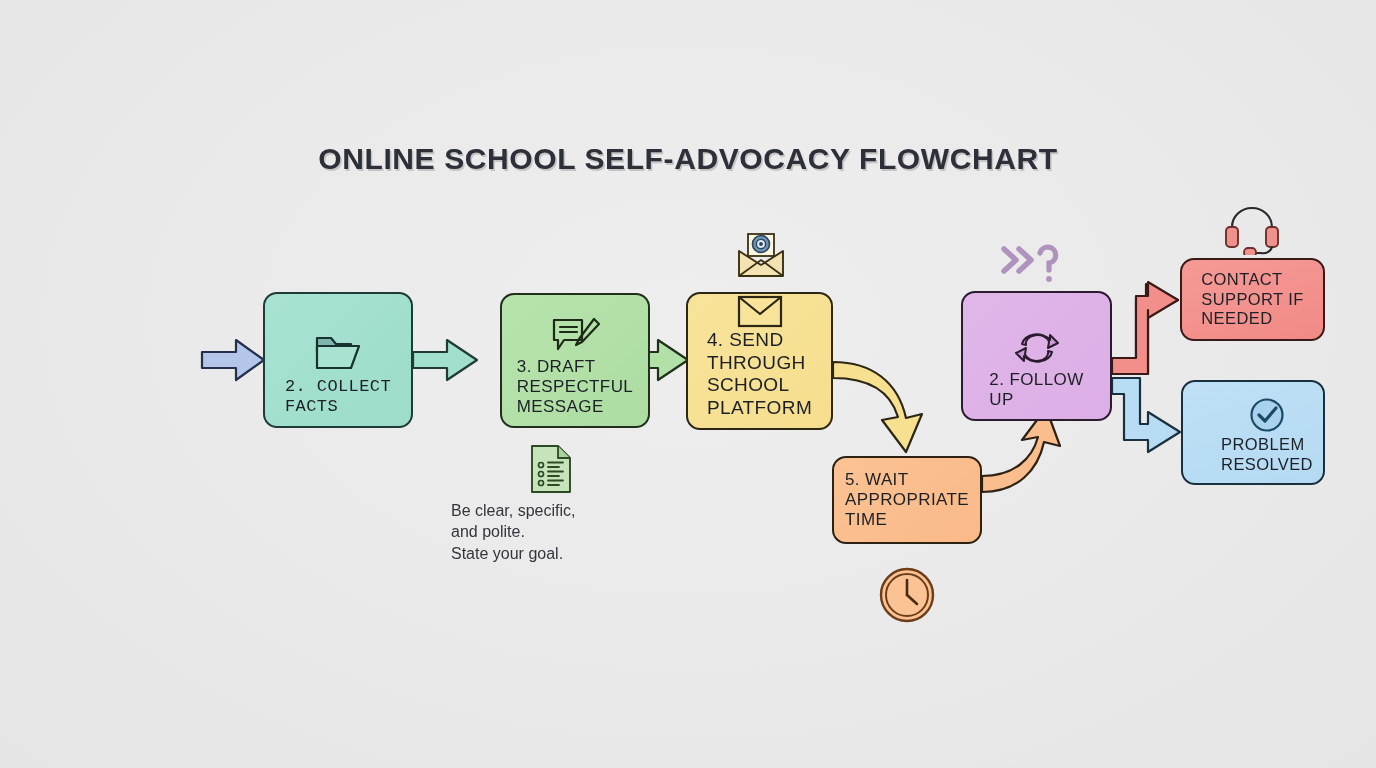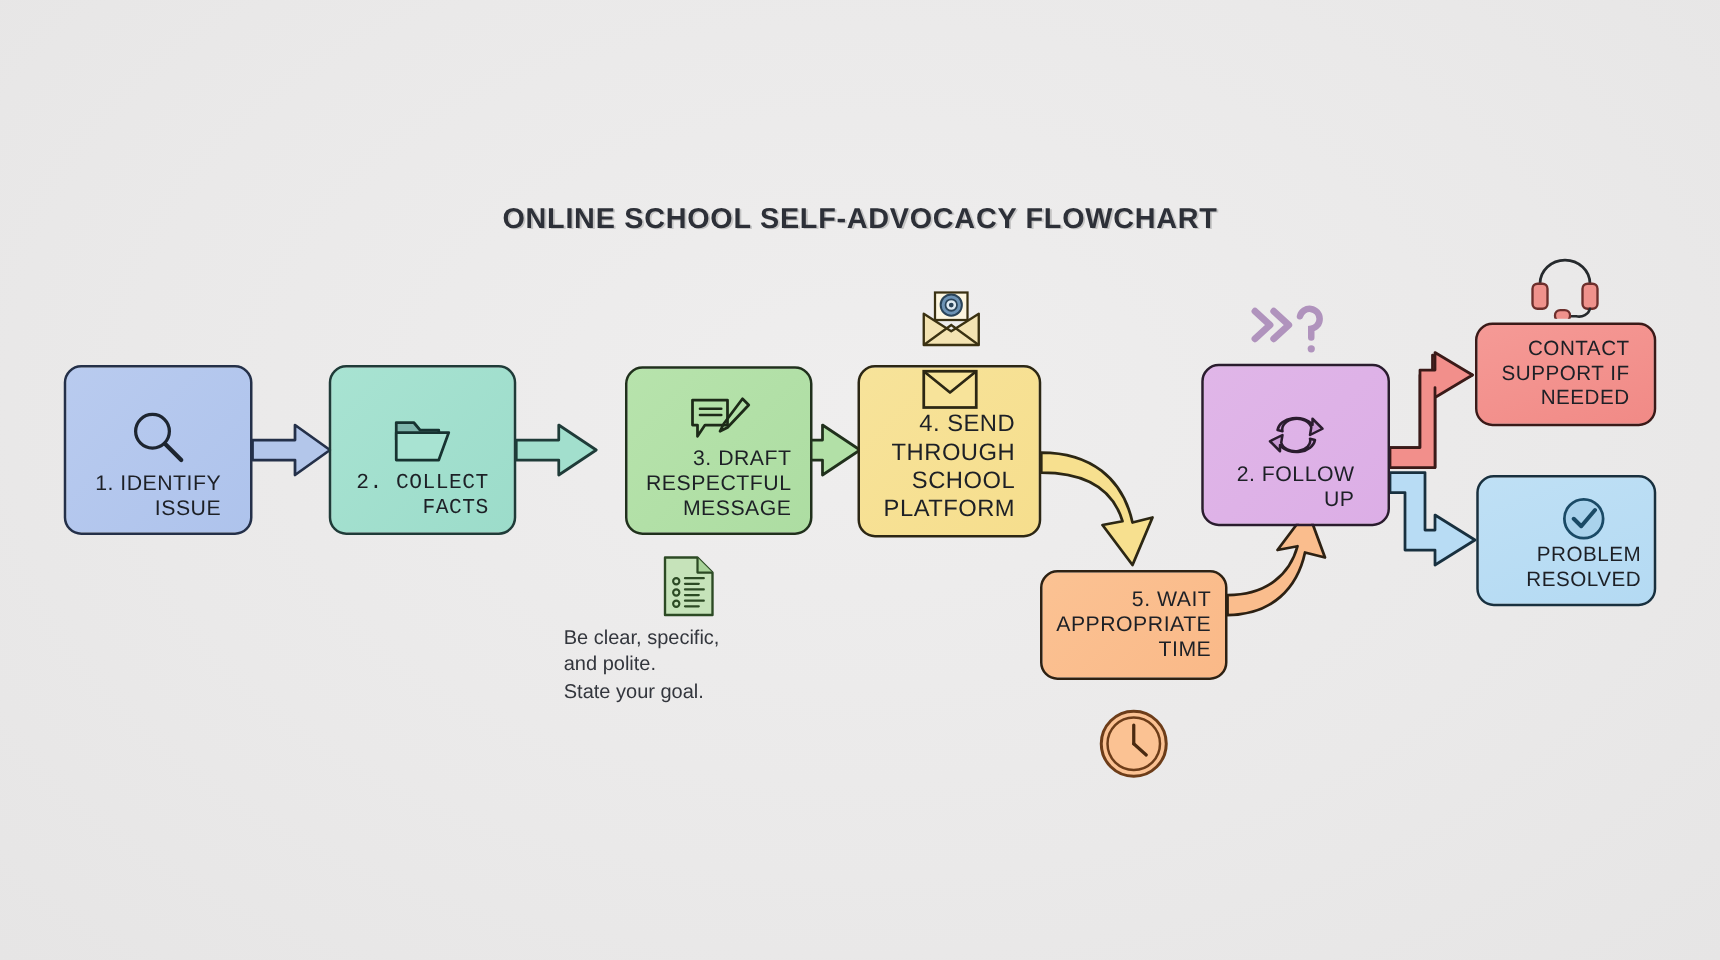--- a/index.html
+++ b/index.html
@@ -28,21 +28,21 @@
   }
   .node {
     position: absolute;
     box-sizing: border-box;
     display: flex;
     flex-direction: column;
     align-items: center;
     justify-content: flex-end;
     border: 2.2px solid #20232b;
     border-radius: 14px;
-    text-align: right;
+    text-align: left;
     color: #1d2026;
     letter-spacing: 0.4px;
     z-index: 3;
   }
   .node .node-label {
     font-size: 17px;
     line-height: 1.18;
     font-weight: 400;
     padding-bottom: 9px;
     white-space: pre-line;
@@ -56,27 +56,26 @@
   .node.outcome .node-label {
     font-size: 16.5px;
   }
 
   #title {
     position: absolute;
     left: 0;
     top: 142px;
     width: 1376px;
     text-align: center;
-    font-size: 23px;
+    font-size: 30px;
     font-weight: bold;
     letter-spacing: 0.6px;
     color: #2d3038;
     text-shadow: 1.5px 1.5px 0 rgba(150,150,150,0.45);
     z-index: 4;
-    margin-top: 19px;
   }
 
   .float-icon {
     position: absolute;
     line-height: 0;
     z-index: 4;
   }
 
   #caption {
     position: absolute;
@@ -140,30 +139,20 @@
     </g>
 
     <g>
       <path d="M1112,378 L1140,378 L1140,418 L1148,418 L1148,418 L1148,420 L1140,420 L1140,432 L1178,432 L1178,416 L1178,416 L1178,448 L1140,448 L1140,394 L1112,394 Z" fill="none" stroke="none"></path>
       <path d="M1112,378 L1140,378 L1140,424 L1148,424 L1148,412 L1180,432 L1148,452 L1148,440 L1124,440 L1124,394 L1112,394 Z" fill="#b8dcf4" stroke="#18303f" stroke-width="2.2" stroke-linejoin="round"></path>
     </g>
   </svg>
 
   <div id="title">ONLINE SCHOOL SELF-ADVOCACY FLOWCHART</div>
 
-  <div class="node n1" style="left:51px; top:292px; width:151px; height:136px;">
-    <div class="node-icon">
-      <svg width="52" height="50" viewBox="0 0 52 50">
-        <circle cx="21" cy="19" r="13.5" fill="none" stroke="#1d2530" stroke-width="2.6"></circle>
-        <line x1="31" y1="29" x2="44" y2="42" stroke="#1d2530" stroke-width="3.4" stroke-linecap="round"></line>
-      </svg>
-    </div>
-    <div class="node-label">1. IDENTIFY
-ISSUE</div>
-  </div>
 
   <div class="node n2" style="left:263px; top:292px; width:150px; height:136px;">
     <div class="node-icon">
       <svg width="54" height="48" viewBox="0 0 54 48">
         <path d="M6,10 L20,10 L25,16 L40,16 L40,24 L6,24 Z" fill="#7fb5ac" stroke="#173331" stroke-width="2.2" stroke-linejoin="round"></path>
         <path d="M6,40 L6,18 L22,18 L48,18 L40,40 Z" fill="#a8e3d2" stroke="#173331" stroke-width="2.2" stroke-linejoin="round"></path>
       </svg>
     </div>
     <div class="node-label">2. COLLECT
 FACTS</div>

